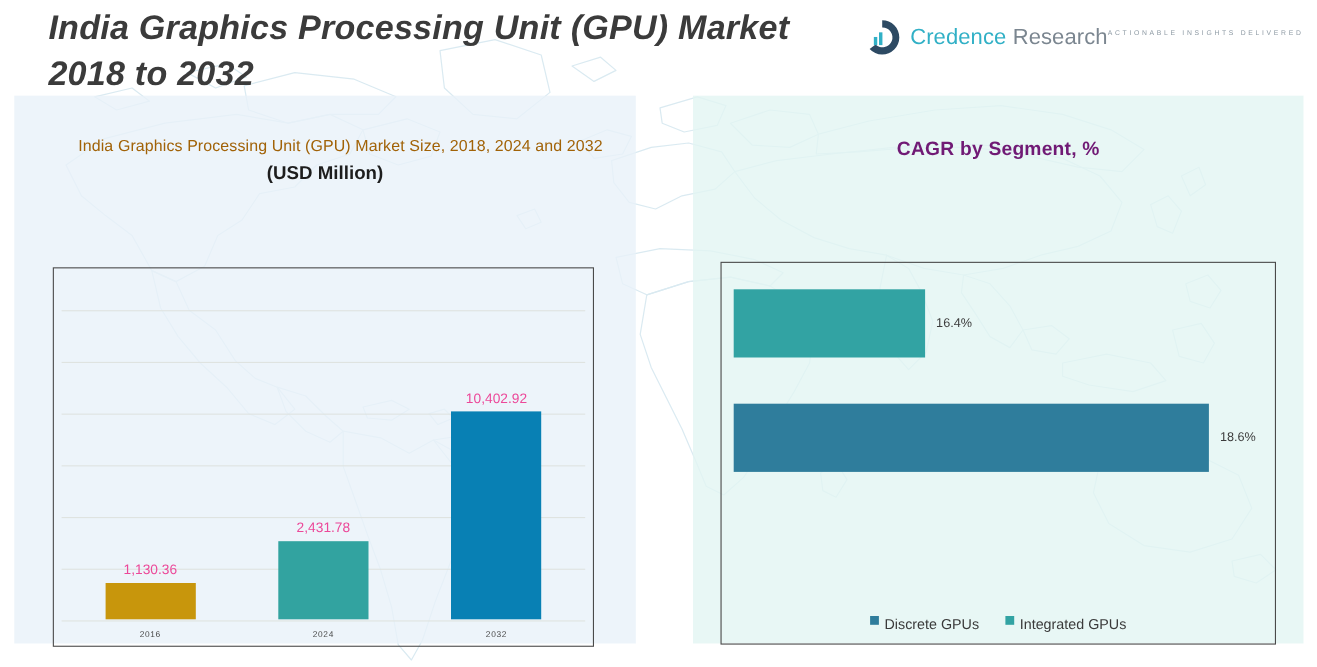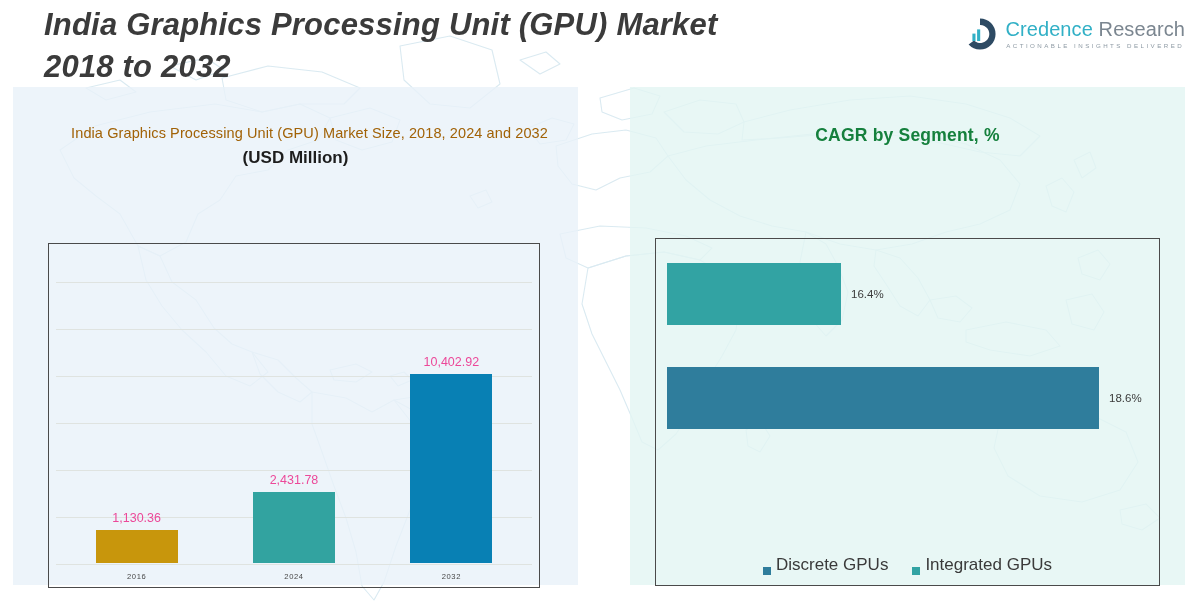--- a/index.html
+++ b/index.html
@@ -47,21 +47,21 @@
   
   #logo {
     position: absolute;
     right: 12px; top: 12px;
     height: 44px;
     display: flex;
     align-items: center;
     gap: 7px;
   }
   #logo-mark { width: 36px; height: 36px; flex: 0 0 36px; }
-  #logo-text { display: flex; flex-direction: column; line-height: 1; align-items: center; }
+  #logo-text { display: flex; flex-direction: row; line-height: 1; }
   #logo-wordmark {
     font-size: 20px;
     letter-spacing: 0.1px;
     white-space: nowrap;
   }
   #logo-wordmark .w1 { color: #31b0c6; }
   #logo-wordmark .w2 { color: #7b8690; }
   #logo-tagline {
     margin-top: 4px;
     font-size: 6.2px;
@@ -107,21 +107,21 @@
     display: block;
     margin-top: 7px;
     font-size: 17px;
     font-weight: bold;
     color: #1d1d1d;
   }
   #right-heading {
     top: 38px;
     font-size: 17.5px;
     font-weight: bold;
-    color: #15803d;
+    color: #701a75;
     letter-spacing: 0.2px;
   }
 
   
   .chart-frame {
     position: absolute;
     border: 1.6px solid #4a4a4a;
     background: transparent;
   }
   #chart-left-frame  { left: 35px;  top: 156px; width: 492px; height: 345px; }
@@ -197,23 +197,23 @@
     position: absolute;
     left: 0; right: 0;
     bottom: 10px;
     display: flex;
     align-items: center;
     justify-content: center;
     gap: 24px;
   }
   .legend-item {
     display: flex;
-    align-items: flex-end;
+    align-items: flex-start;
     gap: 5px;
-    font-size: 17px;
+    font-size: 13px;
     color: #3a3a3a;
     white-space: nowrap;
   }
   .legend-swatch { width: 8px; height: 8px; flex: 0 0 8px; }
 </style>
 </head>
 <body>
 
 <div id="root">
 

